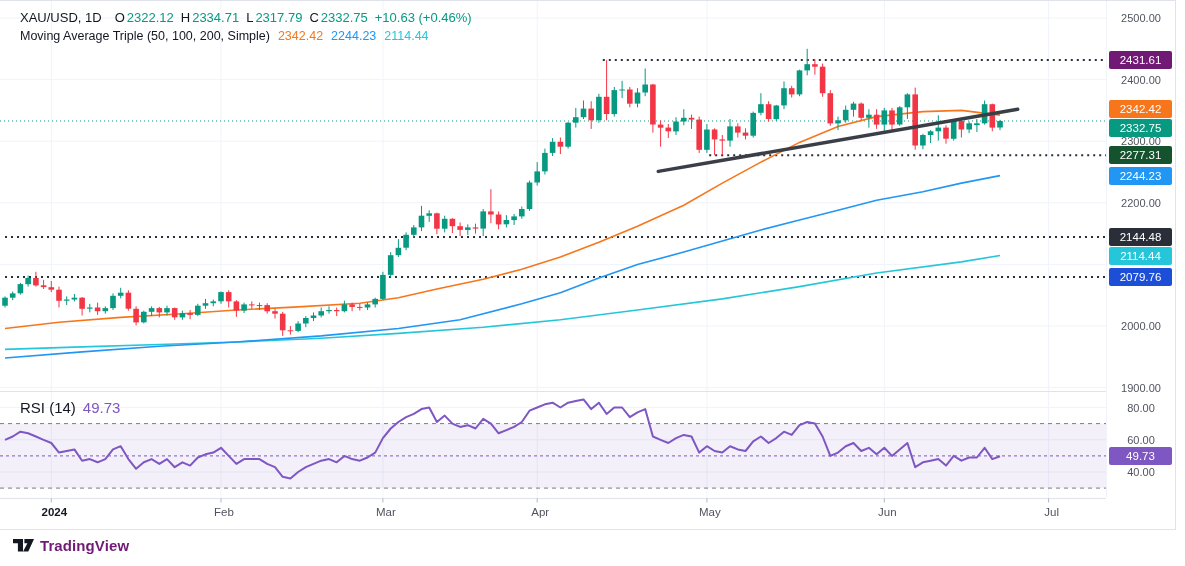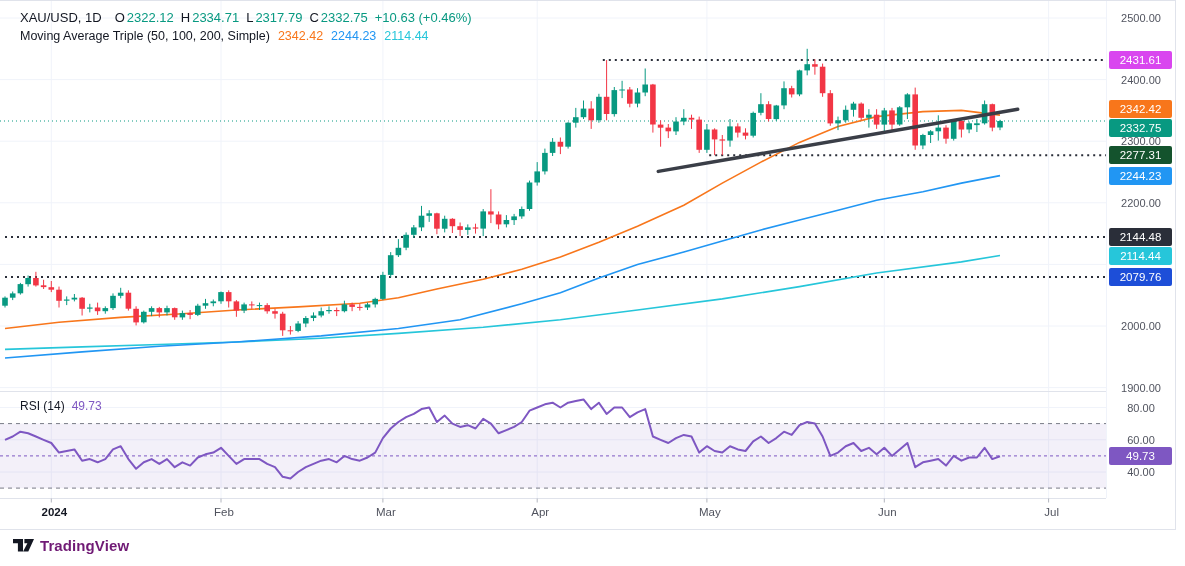--- a/index.html
+++ b/index.html
@@ -17,21 +17,21 @@
          text-align:center;font-size:11.5px;color:#fff;transform:translateY(-50%);white-space:nowrap;}
   .tlabel{position:absolute;top:505px;transform:translateX(-50%);font-size:11.5px;color:#50535E;white-space:nowrap;}
   .tlabel.year{font-weight:bold;color:#131722;}
   .legend{position:absolute;left:20px;top:7px;font-size:13px;color:#131722;white-space:nowrap;}
   .legend .row{height:19px;line-height:19px;}
   .legend .lbl{margin-left:7px;color:#131722;}
   .legend .sym{margin-right:6px;margin-top:20px;}
   .legend .val{margin-left:2px;}
   .ma-row{font-size:12.5px;}
   .ma-row .mval{margin-left:8px;}
-  .rsi-legend{position:absolute;left:20px;top:398px;font-size:12px;color:#131722;white-space:nowrap;}
+  .rsi-legend{position:absolute;left:20px;top:398px;font-size:15px;color:#131722;white-space:nowrap;}
   .rsi-legend .rval{margin-left:7px;}
   .logo{position:absolute;left:12px;top:537px;display:flex;align-items:center;}
   .logo .lg-text{font-size:15px;font-weight:600;color:#701a75;margin-left:6px;letter-spacing:.1px;}
 </style>
 </head>
 <body>
 
 <div class="frame">
   <svg class="plot" id="plot-svg" width="1106" height="528">
       <g>
@@ -348,21 +348,21 @@
       </g>
     </svg>
   <div class="axis-sep"></div>
   <div class="axis-col" id="right-axis">
       <div class="yt" style="top: 17px;">2500.00</div>
       <div class="yt" style="top: 78.6px;">2400.00</div>
       <div class="yt" style="top: 140.2px;">2300.00</div>
       <div class="yt" style="top: 201.8px;">2200.00</div>
       <div class="yt" style="top: 325px;">2000.00</div>
       <div class="yt" style="top: 386.6px;">1900.00</div>
-      <div class="badge" style="top: 59.1px; background: #d946ef;">2431.61</div>
+      <div class="badge" style="top: 59.1px; background: #701a75;">2431.61</div>
       <div class="badge" style="top: 107.5px; background: rgb(248, 118, 27);">2342.42</div>
       <div class="badge" style="top: 126.5px; background: rgb(8, 153, 129);">2332.75</div>
       <div class="badge" style="top: 154.2px; background: #14532d;">2277.31</div>
       <div class="badge" style="top: 174.6px; background: rgb(33, 150, 243);">2244.23</div>
       <div class="badge" style="top: 235.8px; background: rgb(42, 46, 57);">2144.48</div>
       <div class="badge" style="top: 254.8px; background: rgb(38, 198, 218);">2114.44</div>
       <div class="badge" style="top: 275.9px; background: #1d4ed8;">2079.76</div>
       <div class="yt" style="top: 406.5px;">80.00</div>
       <div class="yt" style="top: 438.8px;">60.00</div>
       <div class="yt" style="top: 471px;">40.00</div>

